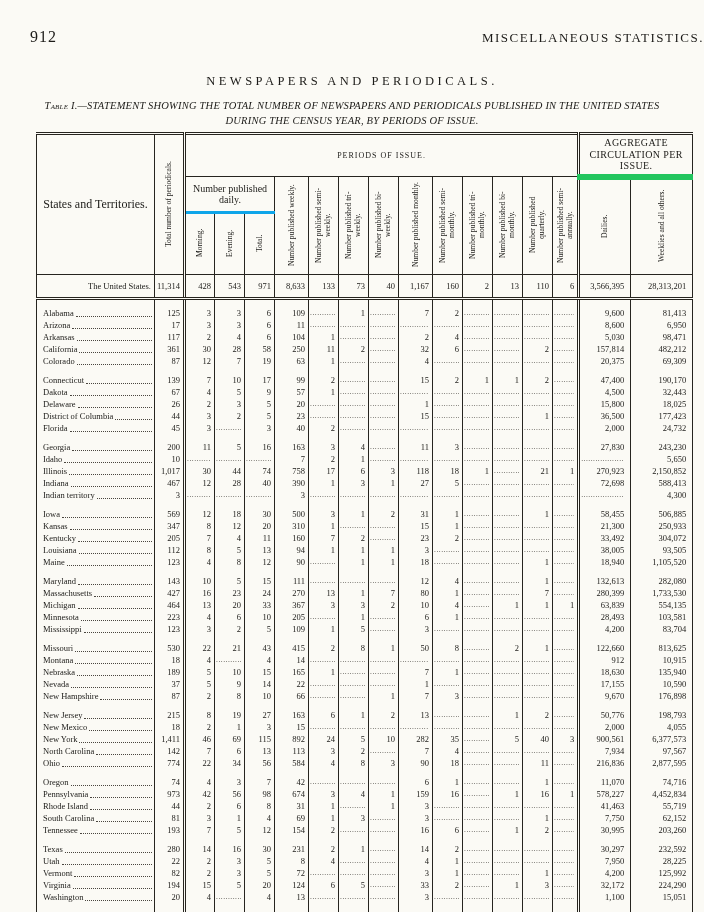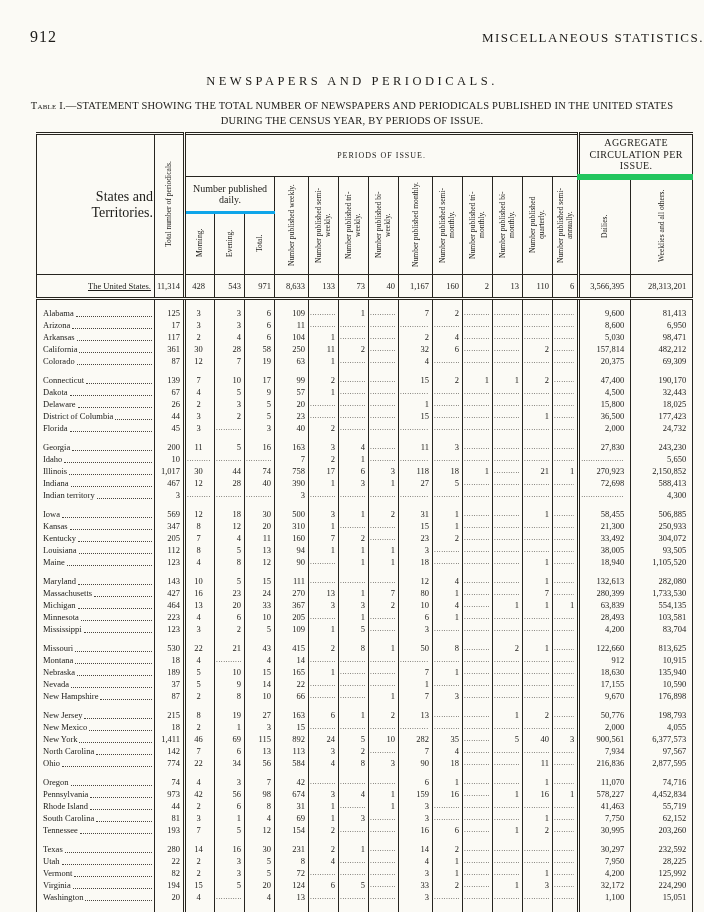--- a/index.html
+++ b/index.html
@@ -9,68 +9,68 @@
     font-family:"Liberation Serif","DejaVu Serif",serif;
     color:#1c1b18;
     position:relative;
     overflow:hidden;
   }
   
   .pagehead{position:relative;height:30px;margin-top:28px;}
   .pagenum{position:absolute;left:30px;top:0;font-size:16px;letter-spacing:1px;}
   .runhead{position:absolute;left:0;right:0;top:2px;text-align:right;font-size:13px;letter-spacing:1.5px;}
   .article-title{text-align:center;font-size:12.5px;letter-spacing:3.5px;margin-top:16px;}
-  .caption{width:648px;margin:10px auto 4px auto;text-align:center;font-size:10.5px;line-height:1.4;letter-spacing:.2px;}
+  .caption{width:648px;margin:10px auto 4px auto;text-align:center;font-size:10.5px;line-height:1.4;letter-spacing:.2px;font-style:italic;}
   .caption .cap-label{font-variant:small-caps;}
   
   table{
     border-collapse:collapse;table-layout:fixed;
     margin:4px 0 0 36px;width:656px;
     border-left:1px solid #26241f;border-right:1px solid #26241f;
     border-top:3px double #26241f;border-bottom:3px double #26241f;
   }
   th,td{border-left:1px solid #26241f;padding:0;overflow:hidden;}
   th:first-child,td:first-child{border-left:none;}
   thead th{
     font-weight:normal;text-align:center;vertical-align:middle;
     font-size:7.6px;line-height:1.15;padding:1px;
   }
   tr.hrow1 th{height:26px;}
   th.periods-hd{font-size:8px;letter-spacing:1px;border-bottom:1px solid #26241f;}
   th.agg-hd{font-size:10px;letter-spacing:.4px;border-bottom:6px solid #22c55e;padding:2px 4px;}
   th.daily-group{height:32px;font-size:10px;border-bottom:3px solid #0ea5e9;margin-left:10px;}
   tr.hrow3 th{height:58px;}
   thead tr.hrow2 th[rowspan], thead tr.hrow3 th, thead th.states-hd, thead th.totper-hd{border-bottom:1px solid #26241f;}
-  th.states-hd{font-size:14px;text-align:right;}
+  th.states-hd{font-size:12px;}
   
   .vtx{
     display:inline-block;
     writing-mode:vertical-rl;transform:rotate(180deg);
     font-size:7.6px;line-height:1.25;text-align:center;
     white-space:normal;
   }
   .vtx-xl{height:112px;}
   .vtx-long{height:86px;}
   .vtx-mid{height:52px;}
   .vtx-agg{height:84px;}
   
   .dbl{border-left:3px double #26241f !important;}
-  tbody td:nth-child(3){border-left:3px double #26241f;text-align:center;}
+  tbody td:nth-child(3){border-left:3px double #26241f;}
   tbody td:nth-child(16){border-left:3px double #26241f;}
   
   tbody td{
     font-size:8.5px;height:12px;line-height:12px;vertical-align:bottom;
   }
   td.num{text-align:right;padding-right:3px;white-space:nowrap;}
   td:nth-child(16).num, td:nth-child(17).num{padding-right:6px;}
   td.state .sflex{display:flex;align-items:flex-end;padding-left:6px;}
   td.state .sname{white-space:nowrap;}
   td.state .leader{flex:1;border-bottom:1px dotted #4a463f;margin:0 2px 2px 2px;min-width:3px;}
   tr.us-row td{height:22px;line-height:22px;border-bottom:3px double #26241f;}
-  tr.us-row td.state .sflex{justify-content:flex-end;padding-right:3px;text-decoration:underline;}
+  tr.us-row td.state .sflex{justify-content:flex-end;padding-right:3px;}
   tr.group-start td{padding-top:7px;}
   td.blank{position:relative;}
   td.blank::after{
     content:"....................";
     display:block;white-space:nowrap;overflow:hidden;
     font-size:7.5px;letter-spacing:.5px;color:#35322c;
     line-height:inherit;padding-left:1px;
   }
 </style>
 </head>

